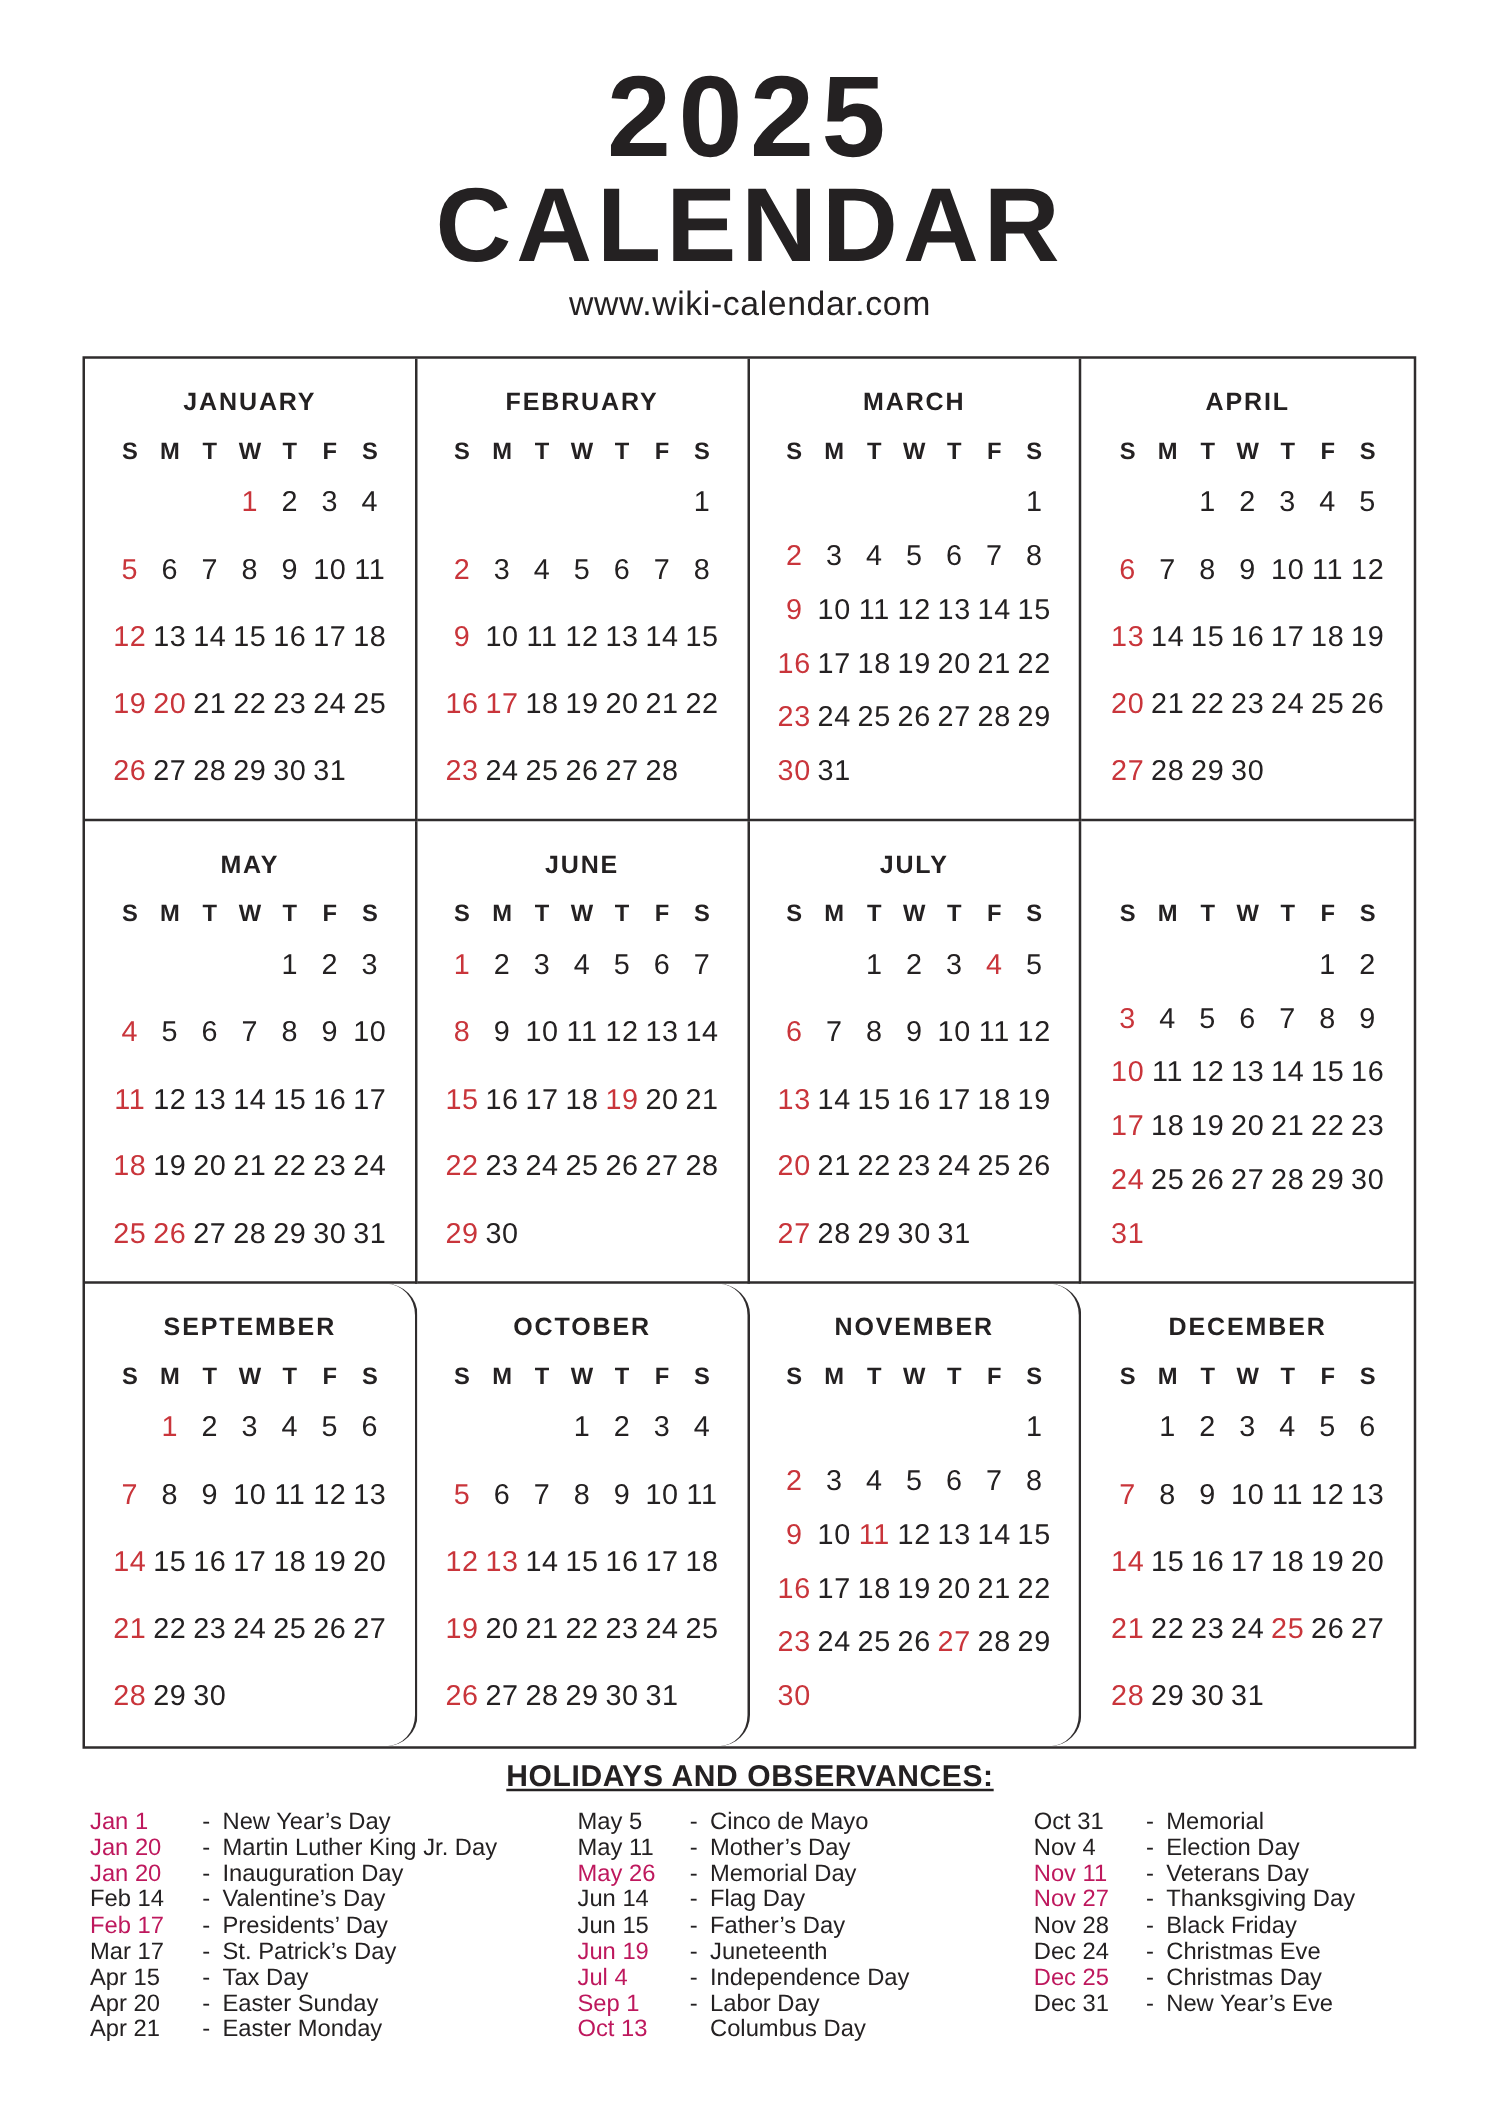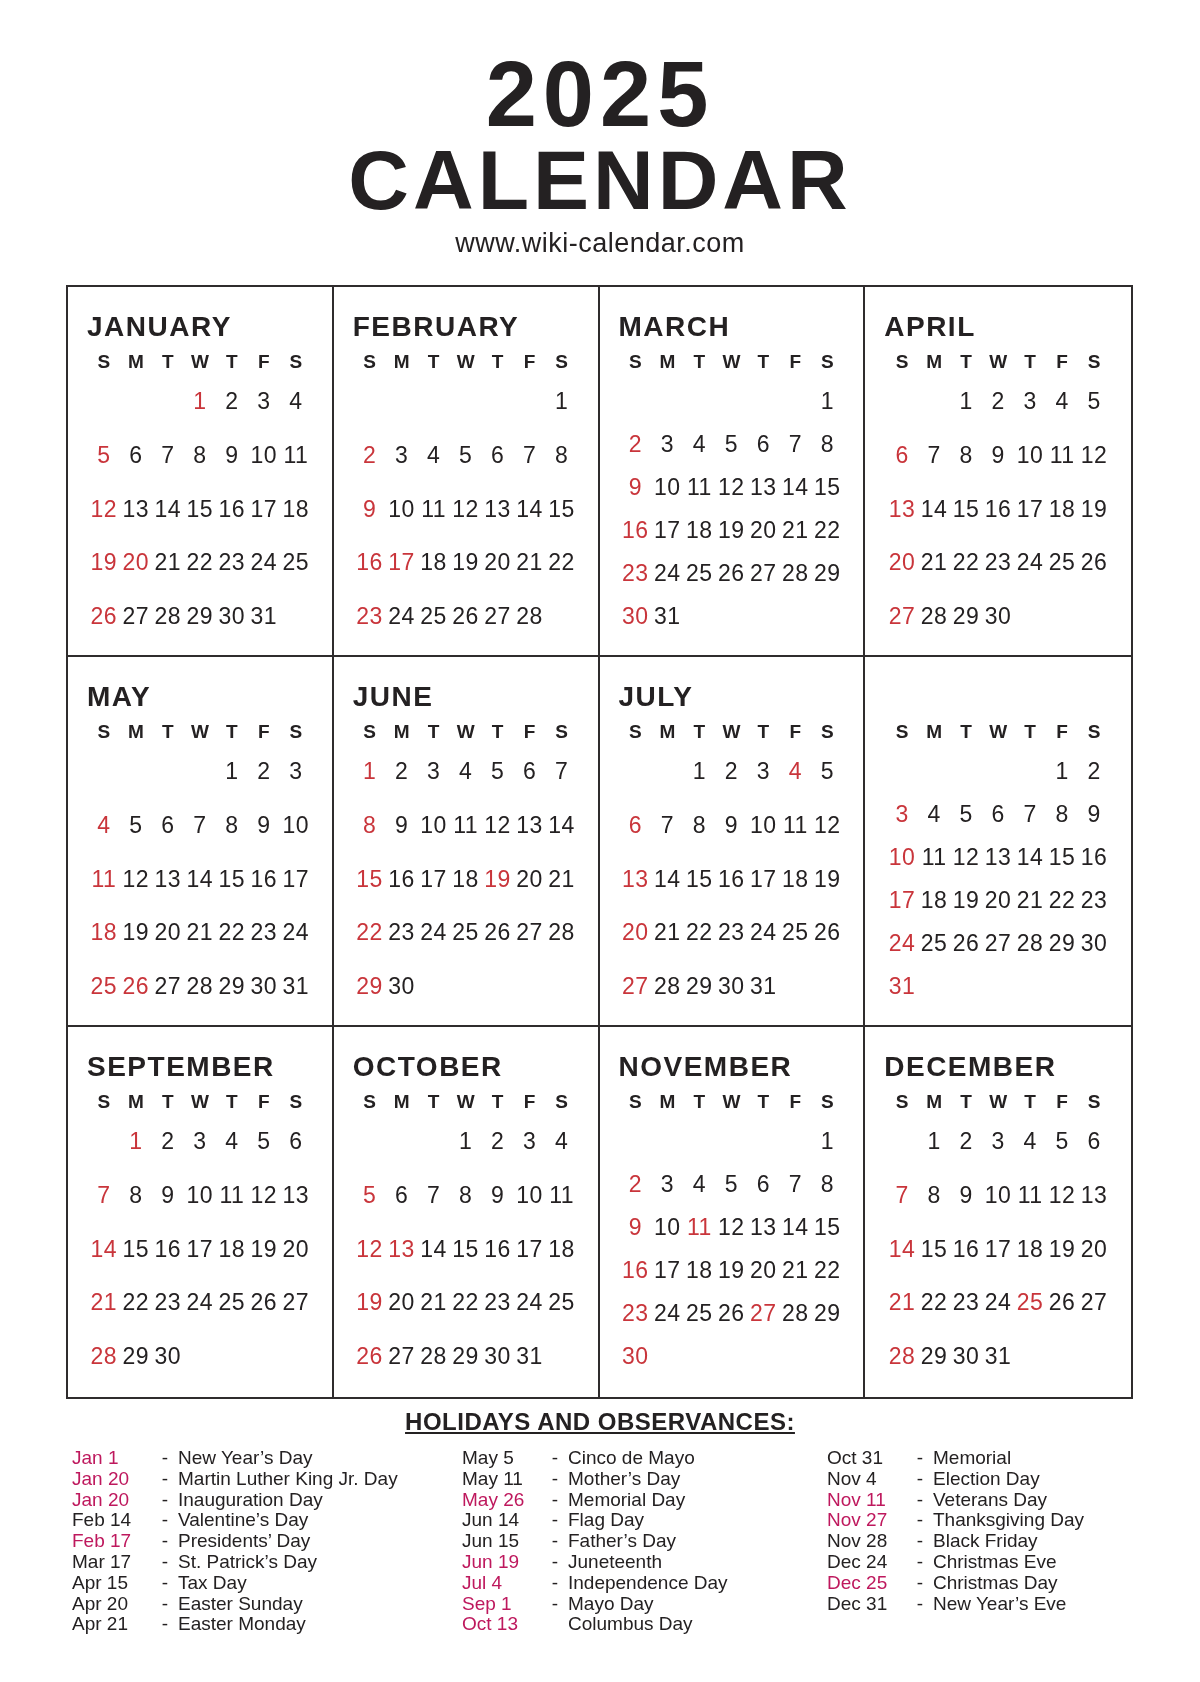--- a/index.html
+++ b/index.html
@@ -25,25 +25,25 @@
     width:1067px; height:1114px;
     border:2px solid #2f2c2d;
     box-sizing:border-box;
     display:grid;
     grid-template-columns:repeat(4,1fr);
     grid-template-rows:repeat(3,1fr);
     background:#fff;
   }
   .month { position:relative; border-right:2px solid #2f2c2d; border-bottom:2px solid #2f2c2d; box-sizing:border-box; }
   .month:nth-child(4n) { border-right:none; }
-  .month:nth-child(n+9) { border-bottom:none; }
+  .month:nth-child(n+9) { border-bottom:none;border-radius:25px; }
 
   .m-title {
     position:absolute; top:24px; left:0; width:100%;
-    font-size:28px; font-weight:bold; letter-spacing:1.5px;padding-left:19px;
+    text-align:center; font-size:20px; font-weight:bold; letter-spacing:1.5px;
   }
   .m-week-head {
     position:absolute; top:62px; left:50%; transform:translateX(-50%);
     display:grid; grid-template-columns:repeat(7,32px);
     font-size:19px; font-weight:bold; text-align:center; line-height:26px;
   }
   .m-weeks {
     position:absolute; top:98px; height:247px; left:50%; transform:translateX(-50%);
     display:flex; flex-direction:column; justify-content:space-between;
   }
@@ -896,21 +896,21 @@
           <span class="hname">Juneteenth</span>
         </div>
         <div class="hrow">
           <span class="hdate red">Jul 4</span>
           <span class="hdash">-</span>
           <span class="hname">Independence Day</span>
         </div>
         <div class="hrow">
           <span class="hdate red">Sep 1</span>
           <span class="hdash">-</span>
-          <span class="hname">Mayo Day</span>
+          <span class="hname">Labor Day</span>
         </div>
         <div class="hrow">
           <span class="hdate red">Oct 13</span>
           <span class="hdash"></span>
           <span class="hname">Columbus Day</span>
         </div>
       </div>
       <div class="hcol hcol-2">
         <div class="hrow">
           <span class="hdate">Oct 31</span>

